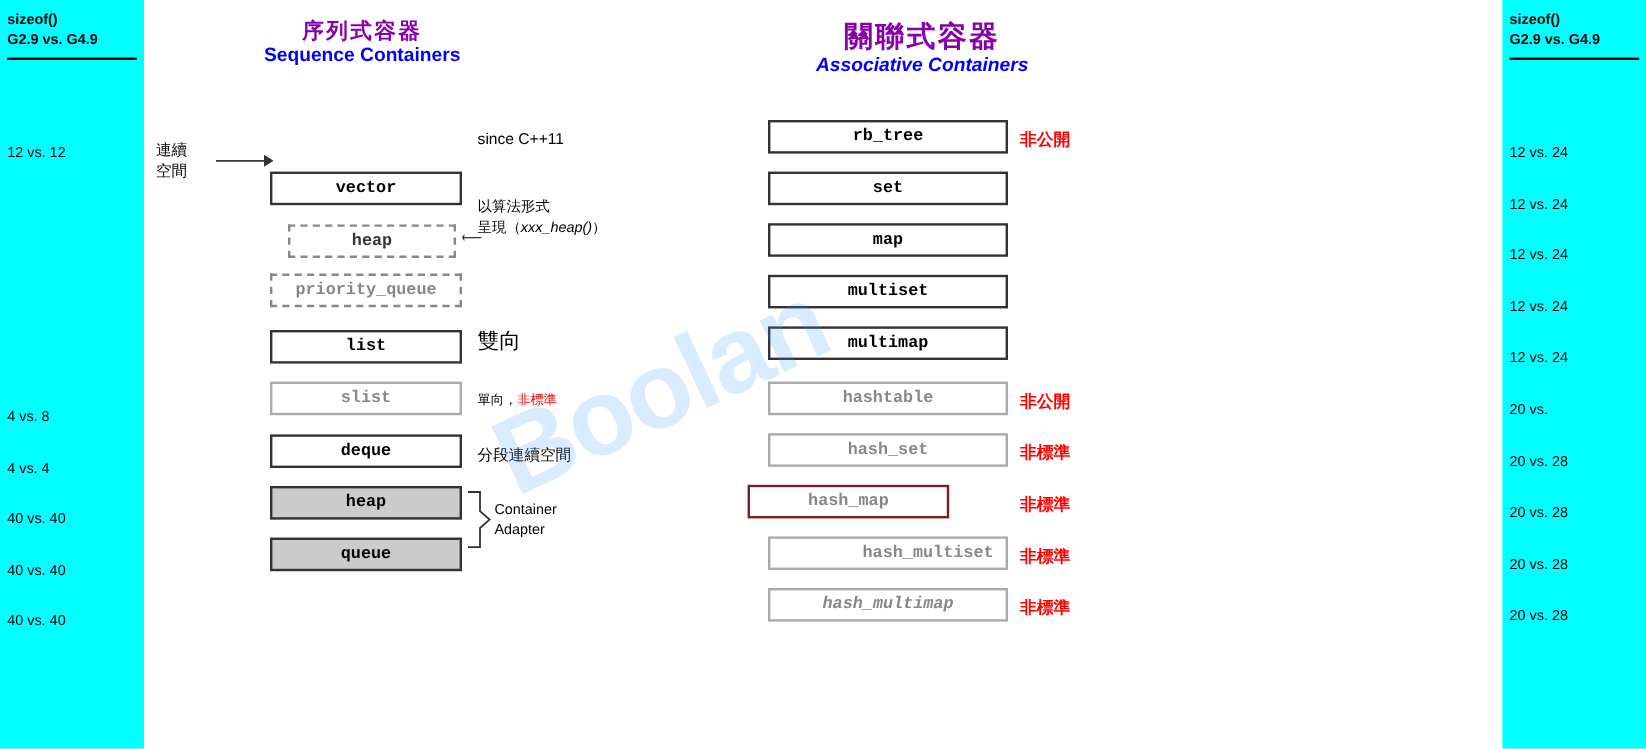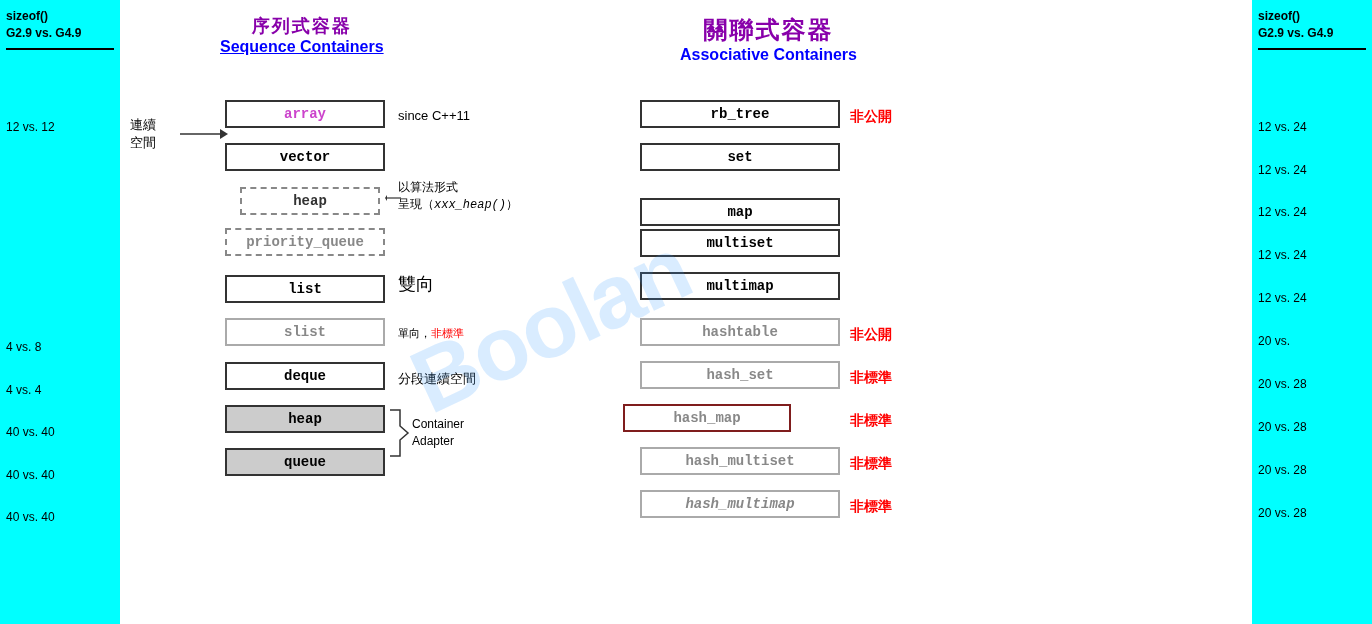--- a/index.html
+++ b/index.html
@@ -63,21 +63,20 @@
       color: #8800aa;
       font-size: 18px;
       font-weight: bold;
       letter-spacing: 2px;
     }
 
     .seq-title-en {
       color: blue;
       font-size: 16px;
       font-weight: bold;
-      text-decoration: underline;
     }
 
     
     .assoc-section {
       position: absolute;
       left: 460px;
       top: 0;
       width: 672px;
       height: 624px;
     }
@@ -86,20 +85,21 @@
       color: #8800aa;
       font-size: 24px;
       font-weight: bold;
       letter-spacing: 2px;
     }
 
     .assoc-title-en {
       color: blue;
       font-size: 16px;
       font-weight: bold;
+      font-style: italic;
     }
 
     
     .container-box {
       border: 2px solid #333;
       background: white;
       text-align: center;
       font-family: 'Courier New', monospace;
       font-size: 14px;
       font-weight: bold;
@@ -188,29 +188,28 @@
       <div class="seq-title-en">Sequence Containers</div>
     </div>
 
     <div style="position:absolute; left:10px; top:116px; text-align:right; font-size:13px; line-height:1.4;">連續<br>空間</div>
 
     <svg style="position:absolute; left:58px; top:120px;" width="50" height="28">
       <line x1="2" y1="14" x2="42" y2="14" stroke="#333" stroke-width="1.5"></line>
       <polygon points="42,9 50,14 42,19" fill="#333"></polygon>
     </svg>
 
-    <div class="container-box pink-text" style="left:105px; top:100px; width:160px;">array</div>
 
     <div style="position:absolute; left:278px; top:108px; font-size:13px;">since C++11</div>
 
     <div class="container-box" style="left:105px; top:143px; width:160px;">vector</div>
 
     <div class="container-box" style="left:120px; top:187px; width:140px; border:2px dashed #888; color:#333;">heap</div>
 
-    <div style="position:absolute; left:278px; top:180px; font-size:12px; line-height:1.4;font-family:Liberation Mono, monospace;">以算法形式<br>呈現（<em>xxx_heap()</em>）</div>
+    <div style="position:absolute; left:278px; top:164px; font-size:12px; line-height:1.4;">以算法形式<br>呈現（<em>xxx_heap()</em>）</div>
 
     <svg style="position:absolute; left:265px; top:192px;" width="18" height="12">
       <line x1="16" y1="6" x2="2" y2="6" stroke="#333" stroke-width="1.2"></line>
       <polygon points="2,3 0,6 2,9" fill="#333"></polygon>
     </svg>
 
     <div class="container-box dashed-border" style="left:105px; top:228px; width:160px;">priority_queue</div>
 
     <div class="container-box" style="left:105px; top:275px; width:160px;">list</div>
 
@@ -240,36 +239,36 @@
     <div style="position:absolute; left:100px; top:14px; text-align:center;">
       <div class="assoc-title-zh">關聯式容器</div>
       <div class="assoc-title-en">Associative Containers</div>
     </div>
 
     <div class="container-box" style="left:60px; top:100px; width:200px;">rb_tree</div>
     <div style="position:absolute; left:270px; top:108px; font-size:14px; color:red; font-weight:bold;">非公開</div>
 
     <div class="container-box" style="left:60px; top:143px; width:200px;">set</div>
 
-    <div class="container-box" style="left:60px; top:186px; width:200px;margin-top:12px;">map</div>
+    <div class="container-box" style="left:60px; top:186px; width:200px;">map</div>
 
     <div class="container-box" style="left:60px; top:229px; width:200px;">multiset</div>
 
     <div class="container-box" style="left:60px; top:272px; width:200px;">multimap</div>
 
     <div class="container-box gray-text" style="left:60px; top:318px; width:200px; border:2px solid #aaa;">hashtable</div>
     <div style="position:absolute; left:270px; top:326px; font-size:14px; color:red; font-weight:bold;">非公開</div>
 
     <div class="container-box gray-text" style="left:60px; top:361px; width:200px; border:2px solid #aaa;">hash_set</div>
     <div style="position:absolute; left:270px; top:369px; font-size:14px; color:red; font-weight:bold;">非標準</div>
 
     <div class="container-box gray-text" style="left:43px; top:404px; width:168px; border:2px solid #7f1d1d;">hash_map</div>
     <div style="position:absolute; left:270px; top:412px; font-size:14px; color:red; font-weight:bold;">非標準</div>
 
-    <div class="container-box gray-text" style="left:60px; top:447px; width:200px; border:2px solid #aaa;">hash_multiset</div>
+    <div class="container-box gray-text" style="left:60px; top:447px; width:200px; border:2px solid #aaa;text-align:right;">hash_multiset</div>
     <div style="position:absolute; left:270px; top:455px; font-size:14px; color:red; font-weight:bold;">非標準</div>
 
     <div class="container-box gray-text" style="left:60px; top:490px; width:200px; border:2px solid #aaa;font-style:italic;">hash_multimap</div>
     <div style="position:absolute; left:270px; top:498px; font-size:14px; color:red; font-weight:bold;">非標準</div>
 
   </div>
 
 </div>
 
 <div class="watermark">

